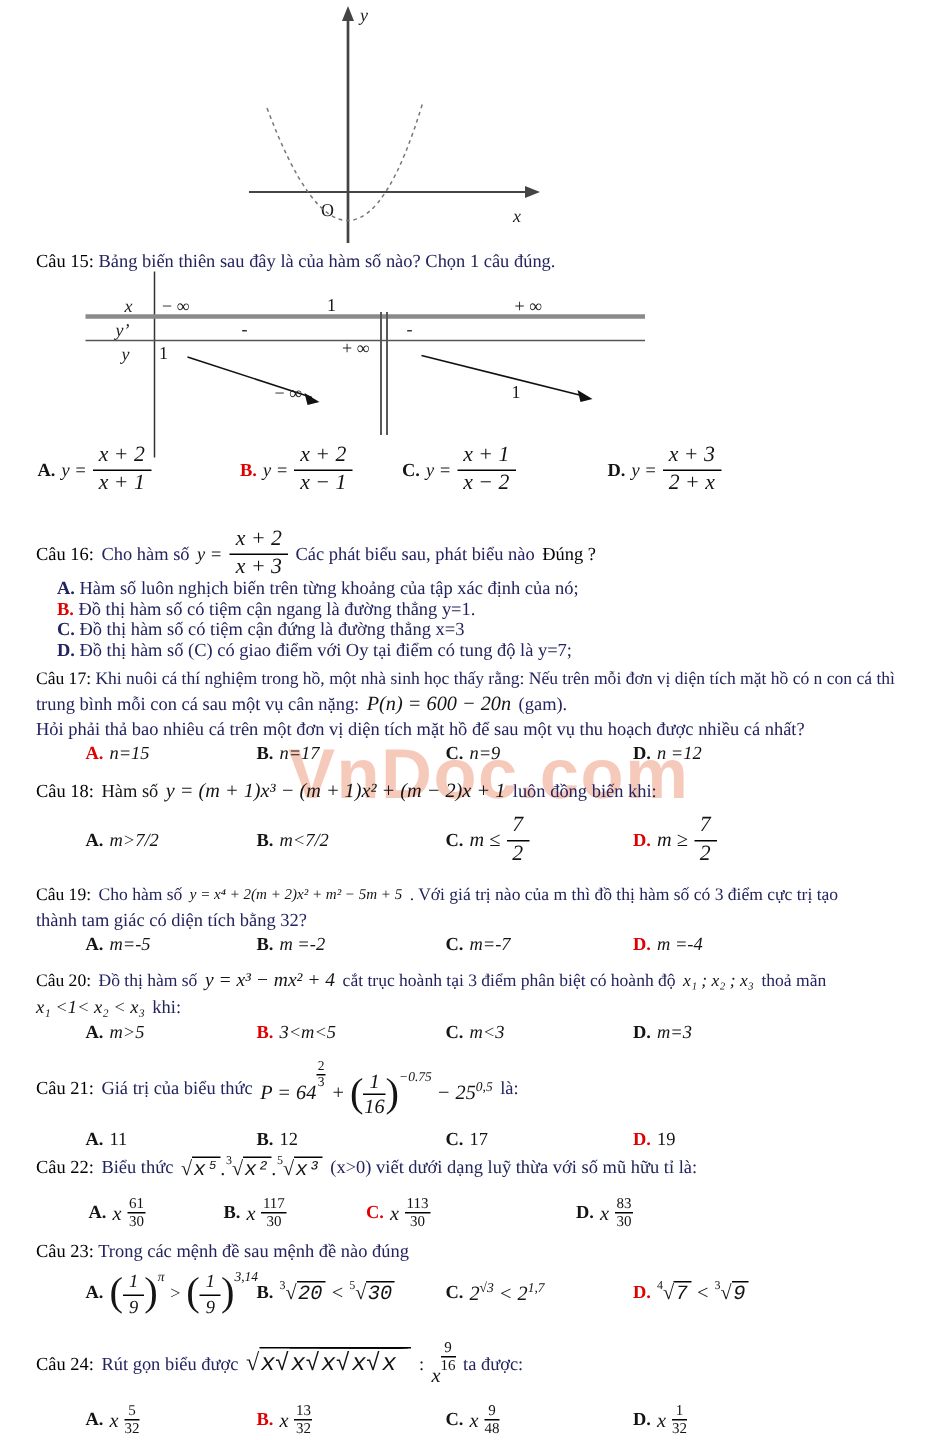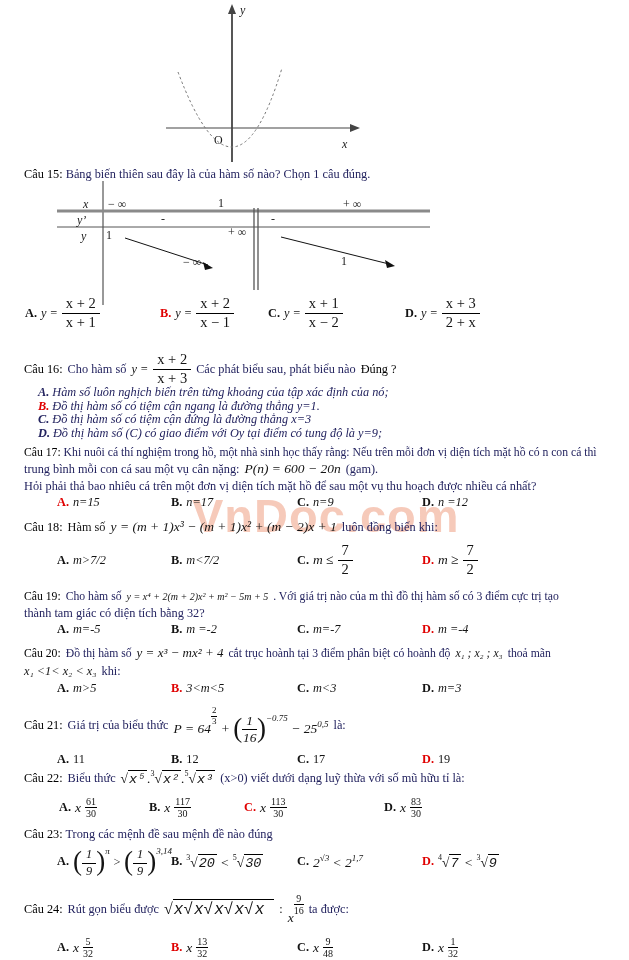--- a/index.html
+++ b/index.html
@@ -9,31 +9,31 @@
   body{
     width:629px;height:960px;background:#ffffff;position:relative;overflow:hidden;
     font-family:"Liberation Serif", serif;font-size:12.3px;color:#141414;
   }
   .q{position:absolute;left:0;right:0;padding:0 8px 0 24px;z-index:2;}
   .qlabel{font-weight:normal;color:var(--label);white-space:nowrap;}
   .qtext{color:var(--body);}
   .small{font-size:11.7px;white-space:nowrap;}
   .f{font-style:italic;}
   .row{display:flex;align-items:center;gap:5px;flex-wrap:nowrap;}
-  .frac{display:inline-block;vertical-align:middle;text-align:center;line-height:1.08;}
+  .frac{display:inline-block;vertical-align:middle;text-align:center;line-height:1.08;font-style:italic;}
   .frac .num{display:block;border-bottom:1px solid #000;padding:0 4px 1px;}
   .frac .den{display:block;padding-top:1px;}
   .frac.big{font-size:14.5px;}
   .opts{display:grid;grid-template-columns:114px 126px 125px 1fr;padding-left:33px;align-items:center;}
   .opts15{display:grid;grid-template-columns:135px 108px 137px 1fr;padding-left:25px;align-items:center;}
   .opts22{display:grid;grid-template-columns:90px 95px 140px 1fr;padding-left:35px;align-items:center;}
   .opt{display:flex;align-items:center;gap:4px;white-space:nowrap;}
   .letter{font-weight:bold;}
   .red{color:var(--correct);}
-  .sub16{margin-left:14px;line-height:13.4px;color:var(--body);font-style:italic;}
+  .sub16{margin-left:14px;line-height:13.4px;color:var(--body);}
   .sub16 .letter{margin-right:3px;}
   sup{font-size:9px;}
   .supfrac{display:inline-block;text-align:center;font-size:9px;line-height:1.1;vertical-align:9px;font-style:normal;}
   .supfrac .n{display:block;border-bottom:0.8px solid #000;padding:0 1px;}
   .supfrac .d{display:block;}
   .xsup{display:inline-block;text-align:center;font-size:10px;line-height:1.1;vertical-align:8px;font-style:normal;}
   .xsup .n{display:block;border-bottom:0.9px solid #000;padding:0 1px;}
   .xsup .d{display:block;}
   .bp{font-size:27px;font-style:normal;font-weight:300;vertical-align:middle;line-height:0;position:relative;top:-2px;}
   .rad{white-space:nowrap;font-style:italic;}
@@ -137,21 +137,21 @@
     <span class="frac big">
         <span class="num">x + 2</span>
         <span class="den">x + 3</span>
       </span>
     <span class="qtext">Các phát biểu sau, phát biểu nào</span>
     <span class="qlabel">Đúng ?</span>
   </div>
   <div class="sub16"><span class="letter">A.</span><span>Hàm số luôn nghịch biến trên từng khoảng của tập xác định của nó;</span></div>
   <div class="sub16"><span class="letter red">B.</span><span>Đồ thị hàm số có tiệm cận ngang là đường thẳng  y=1.</span></div>
   <div class="sub16"><span class="letter">C.</span><span>Đồ thị hàm số có tiệm cận đứng là đường thẳng   x=3</span></div>
-  <div class="sub16"><span class="letter">D.</span><span>Đồ thị hàm số (C) có giao điểm với Oy tại điểm có tung độ là  y=9;</span></div>
+  <div class="sub16"><span class="letter">D.</span><span>Đồ thị hàm số (C) có giao điểm với Oy tại điểm có tung độ là  y=7;</span></div>
 </div>
 
 <div class="q" style="top:446px">
   <div class="small"><span class="qlabel">Câu 17:</span>
     <span class="qtext">Khi nuôi cá thí nghiệm trong hồ, một nhà sinh học thấy rằng: Nếu trên mỗi đơn vị diện tích mặt hồ có n con cá thì</span></div>
   <div class="row" style="margin-top:2px">
     <span class="qtext">trung bình mỗi con cá sau một vụ cân nặng:</span>
     <span class="f" style="font-size:13.5px">P(n) = 600 − 20n</span>
     <span class="qtext">(gam).</span>
   </div>

